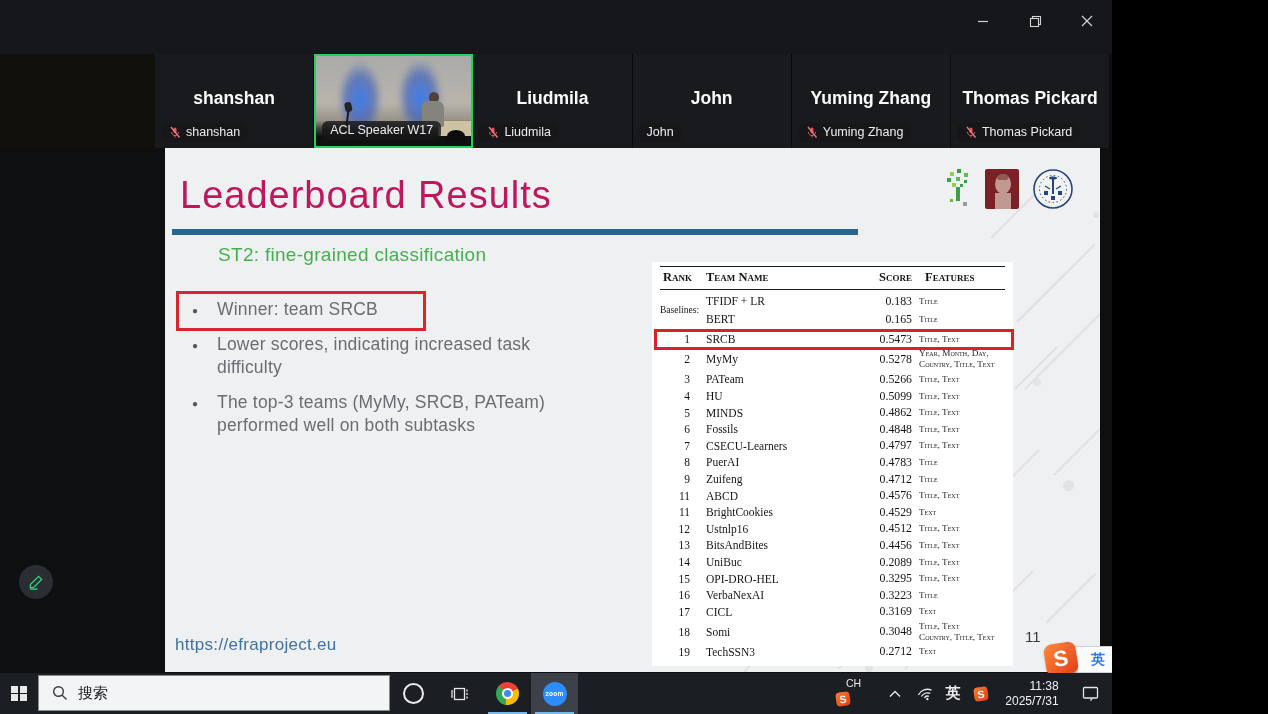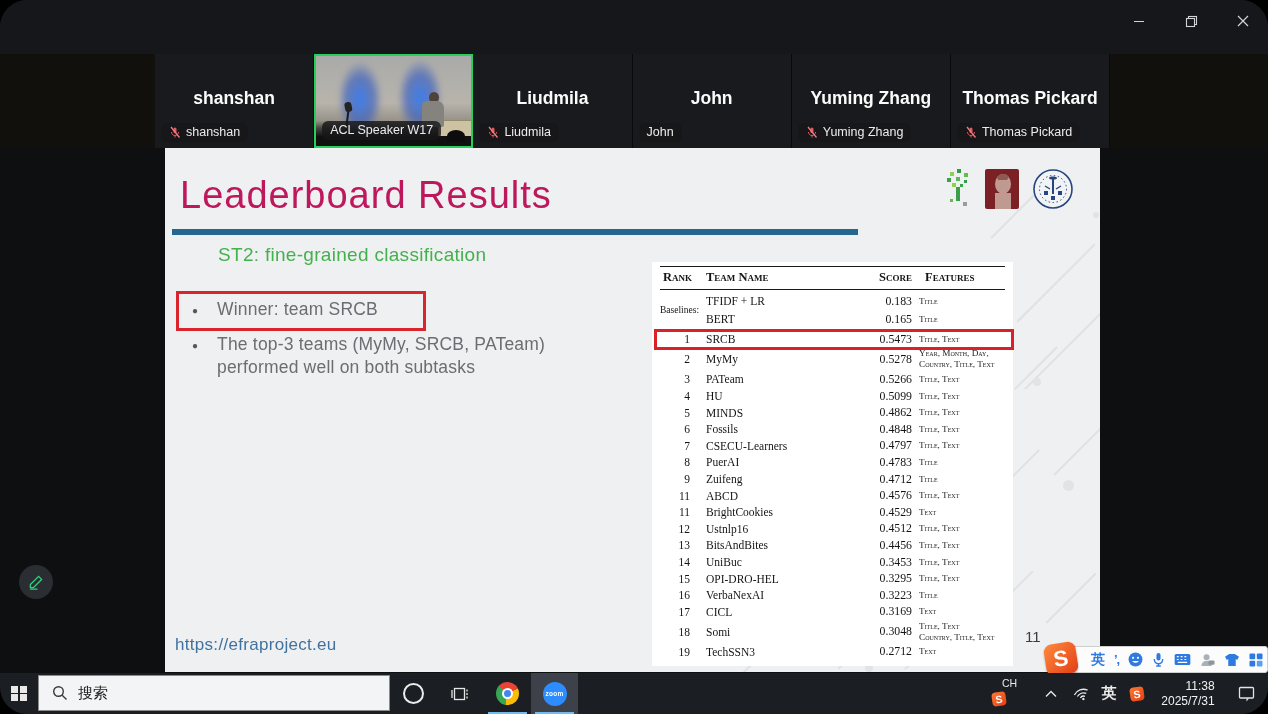--- a/index.html
+++ b/index.html
@@ -1,17 +1,17 @@
 <!DOCTYPE html>
 <html><head>
 <meta charset="utf-8">
 <style>
   html,body{margin:0;padding:0;background:#000;}
-  .screen{position:relative;width:1268px;height:714px;background:#0e0f11;overflow:hidden;
-          font-family:"Liberation Sans",sans-serif;border-radius:27px;}
+  .screen{position:relative;width:1112px;height:714px;background:#0e0f11;overflow:hidden;
+          font-family:"Liberation Sans",sans-serif;}
   
   .titlebar{position:absolute;left:0;top:0;right:0;height:54px;background:#15171b;}
   .winctls{position:absolute;right:10px;top:8px;display:flex;gap:22px;}
   .winctl{width:30px;height:26px;display:flex;align-items:center;justify-content:center;cursor:pointer;}
   
   .filmband{position:absolute;left:0;top:54px;right:0;height:94px;background:#12100d;}
   .filmstrip{position:absolute;left:155px;top:54px;height:94px;display:flex;}
   .tile{position:relative;width:159.2px;height:94px;background:#191a1d;border-right:1px solid #0a0a0c;box-sizing:border-box;}
   .tile.active{border:2px solid #25d05c;}
   .pname{position:absolute;left:0;right:0;top:34px;text-align:center;color:#fbfbfb;font-weight:bold;font-size:17.5px;}
@@ -267,20 +267,21 @@
         <path d="M13 18l5 3M29 18l-5 3" stroke="#27457e" stroke-width="1.4"></path>
         <rect x="12" y="23" width="4" height="4" fill="#27457e"></rect>
           <rect x="26" y="23" width="4" height="4" fill="#27457e"></rect>
         <path d="M19 28h4v4h-4z" fill="#27457e"></path>
       </svg>
     </div>
 
     <div class="subtitle">ST2: fine-grained classification</div>
     <div class="bullets" id="bullets">
         <div class="bl hl"><span>Winner: team SRCB</span></div>
+        <div class="bl"><span>Lower scores, indicating increased task difficulty</span></div>
         <div class="bl"><span>The top-3 teams (MyMy, SRCB, PATeam) performed well on both subtasks</span></div>
       </div>
 
     <div class="tbl" id="tbl">
         <div class="rule"></div>
         <div class="thead-row">
           <div class="th r">Rank</div>
           <div class="th">Team Name</div>
           <div class="th sc">Score</div>
           <div class="th ft">Features</div>
@@ -377,21 +378,21 @@
         </div>
         <div class="trow">
           <div class="c-rank">13</div>
           <div class="c-team">BitsAndBites</div>
           <div class="c-score">0.4456</div>
           <div class="c-feat">Title, Text</div>
         </div>
         <div class="trow">
           <div class="c-rank">14</div>
           <div class="c-team">UniBuc</div>
-          <div class="c-score">0.3453</div>
+          <div class="c-score">0.2089</div>
           <div class="c-feat">Title, Text</div>
         </div>
         <div class="trow">
           <div class="c-rank">15</div>
           <div class="c-team">OPI-DRO-HEL</div>
           <div class="c-score">0.3295</div>
           <div class="c-feat">Title, Text</div>
         </div>
         <div class="trow">
           <div class="c-rank">16</div>

